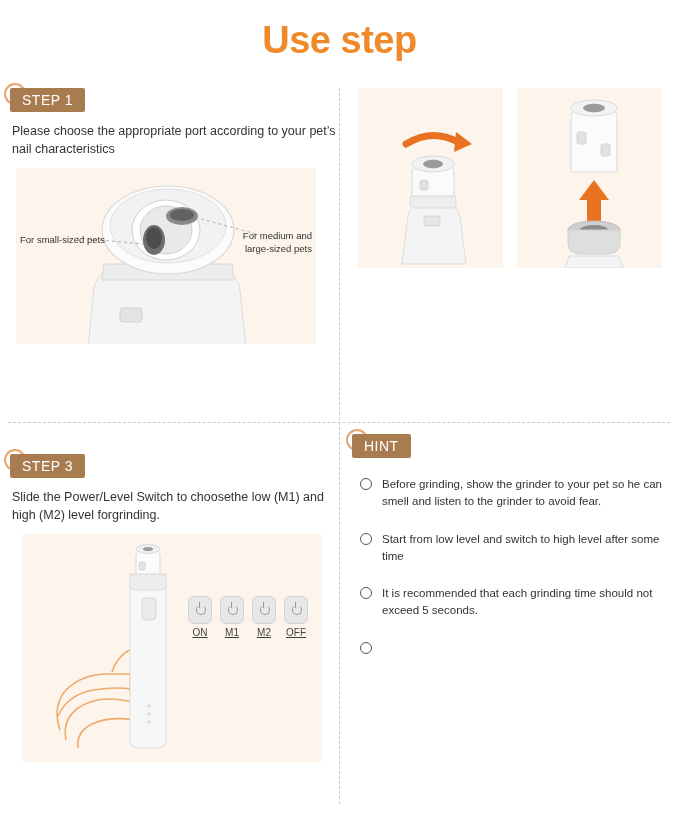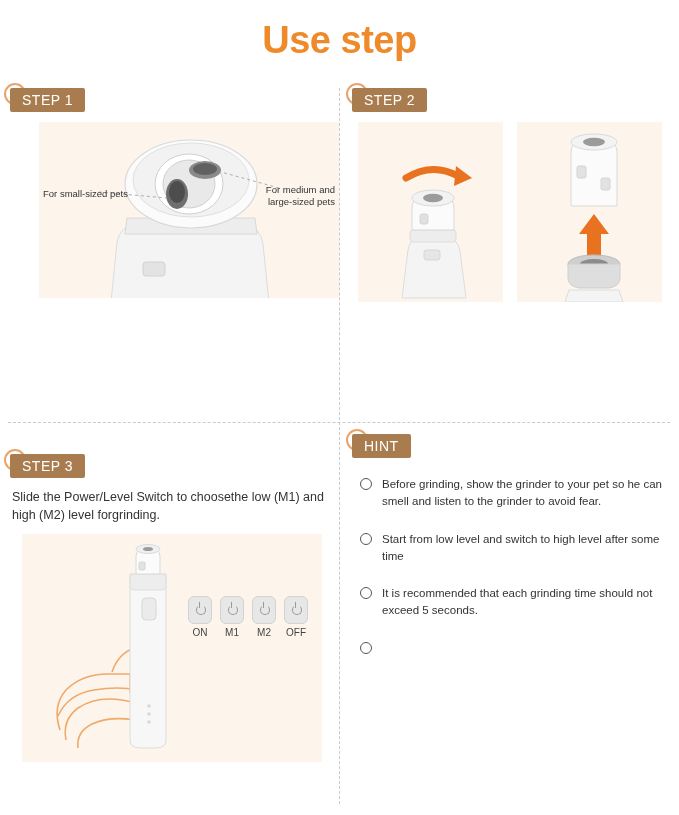--- a/index.html
+++ b/index.html
@@ -100,21 +100,21 @@
     color: #333333;
     margin: 0 0 10px 2px;
   }
 
   
   .imgbox {
     background: #fdf5ec;
     position: relative;
     overflow: hidden;
   }
-  .q1 .imgbox { width: 300px; height: 176px; margin-left: 29px; }
+  .q1 .imgbox { width: 300px; height: 176px; margin-left: 6px; }
   .q2row { display: flex; gap: 14px; margin-left: 6px; }
   .q2 .imgbox { width: 145px; height: 180px; }
   .q3 .imgbox { width: 300px; height: 228px; margin-left: 12px; }
 
   
   .callout {
     position: absolute;
     font-size: 9.5px;
     line-height: 1.3;
     color: #333;
@@ -126,20 +126,21 @@
   
   svg { display: block; }
 
   
   .switch-row {
     position: absolute;
     right: 14px;
     top: 62px;
     display: flex;
     gap: 8px;
+    text-decoration: underline;
   }
   .sw {
     width: 24px;
     text-align: center;
   }
   .sw-btn {
     width: 22px;
     height: 26px;
     border-radius: 6px;
     background: #e7e7e7;
@@ -208,20 +209,21 @@
 
 <div class="grid">
 
   <div class="sep-v"></div>
   <div class="sep-h"></div>
 
   <div class="quad q1">
     <div class="badge-wrap">
       <span class="badge">STEP 1</span>
     </div>
+    <p class="step-text">Please choose the appropriate port according to your pet’s nail characteristics</p>
 
     <div class="imgbox">
       <svg width="300" height="205" viewBox="0 0 300 205">
 
         <path d="M70 200 L78 120 Q80 105 100 100 L205 100 Q222 106 224 122 L232 200 Z" fill="#f4f4f4" stroke="#dcdcdc" stroke-width="1"></path>
 
         <path d="M86 112 L218 112 L216 96 L88 96 Z" fill="#ededed" stroke="#d8d8d8" stroke-width="1"></path>
 
         <ellipse cx="152" cy="62" rx="66" ry="44" fill="#fbfbfb" stroke="#d9d9d9" stroke-width="1.2"></ellipse>
         <ellipse cx="152" cy="58" rx="58" ry="37" fill="#f2f2f2" stroke="#e0e0e0" stroke-width="1"></ellipse>
@@ -239,23 +241,20 @@
 
         <line x1="60" y1="70" x2="128" y2="76" stroke="#9a9a9a" stroke-width="0.8" stroke-dasharray="3,3"></line>
         <line x1="240" y1="66" x2="182" y2="50" stroke="#9a9a9a" stroke-width="0.8" stroke-dasharray="3,3"></line>
       </svg>
       <div class="callout c-left">For small-sized pets</div>
       <div class="callout c-right">For medium and large-sized pets</div>
     </div>
   </div>
 
   <div class="quad q2">
-    <div class="badge-wrap">
-      <span class="badge">STEP 2</span>
-    </div>
 
     <div class="q2row">
       <div class="imgbox">
         <svg width="145" height="180" viewBox="0 0 145 180">
 
           <path d="M48 56 Q74 40 100 54" fill="none" stroke="#e8721f" stroke-width="7" stroke-linecap="round"></path>
           <polygon points="98,44 114,56 96,64" fill="#e8721f"></polygon>
 
           <path d="M44 176 L50 128 Q52 116 64 114 L88 114 Q100 117 102 129 L108 176 Z" fill="#f4f4f4" stroke="#dcdcdc"></path>
           <rect x="52" y="108" width="46" height="12" rx="3" fill="#ededed" stroke="#dcdcdc"></rect>

